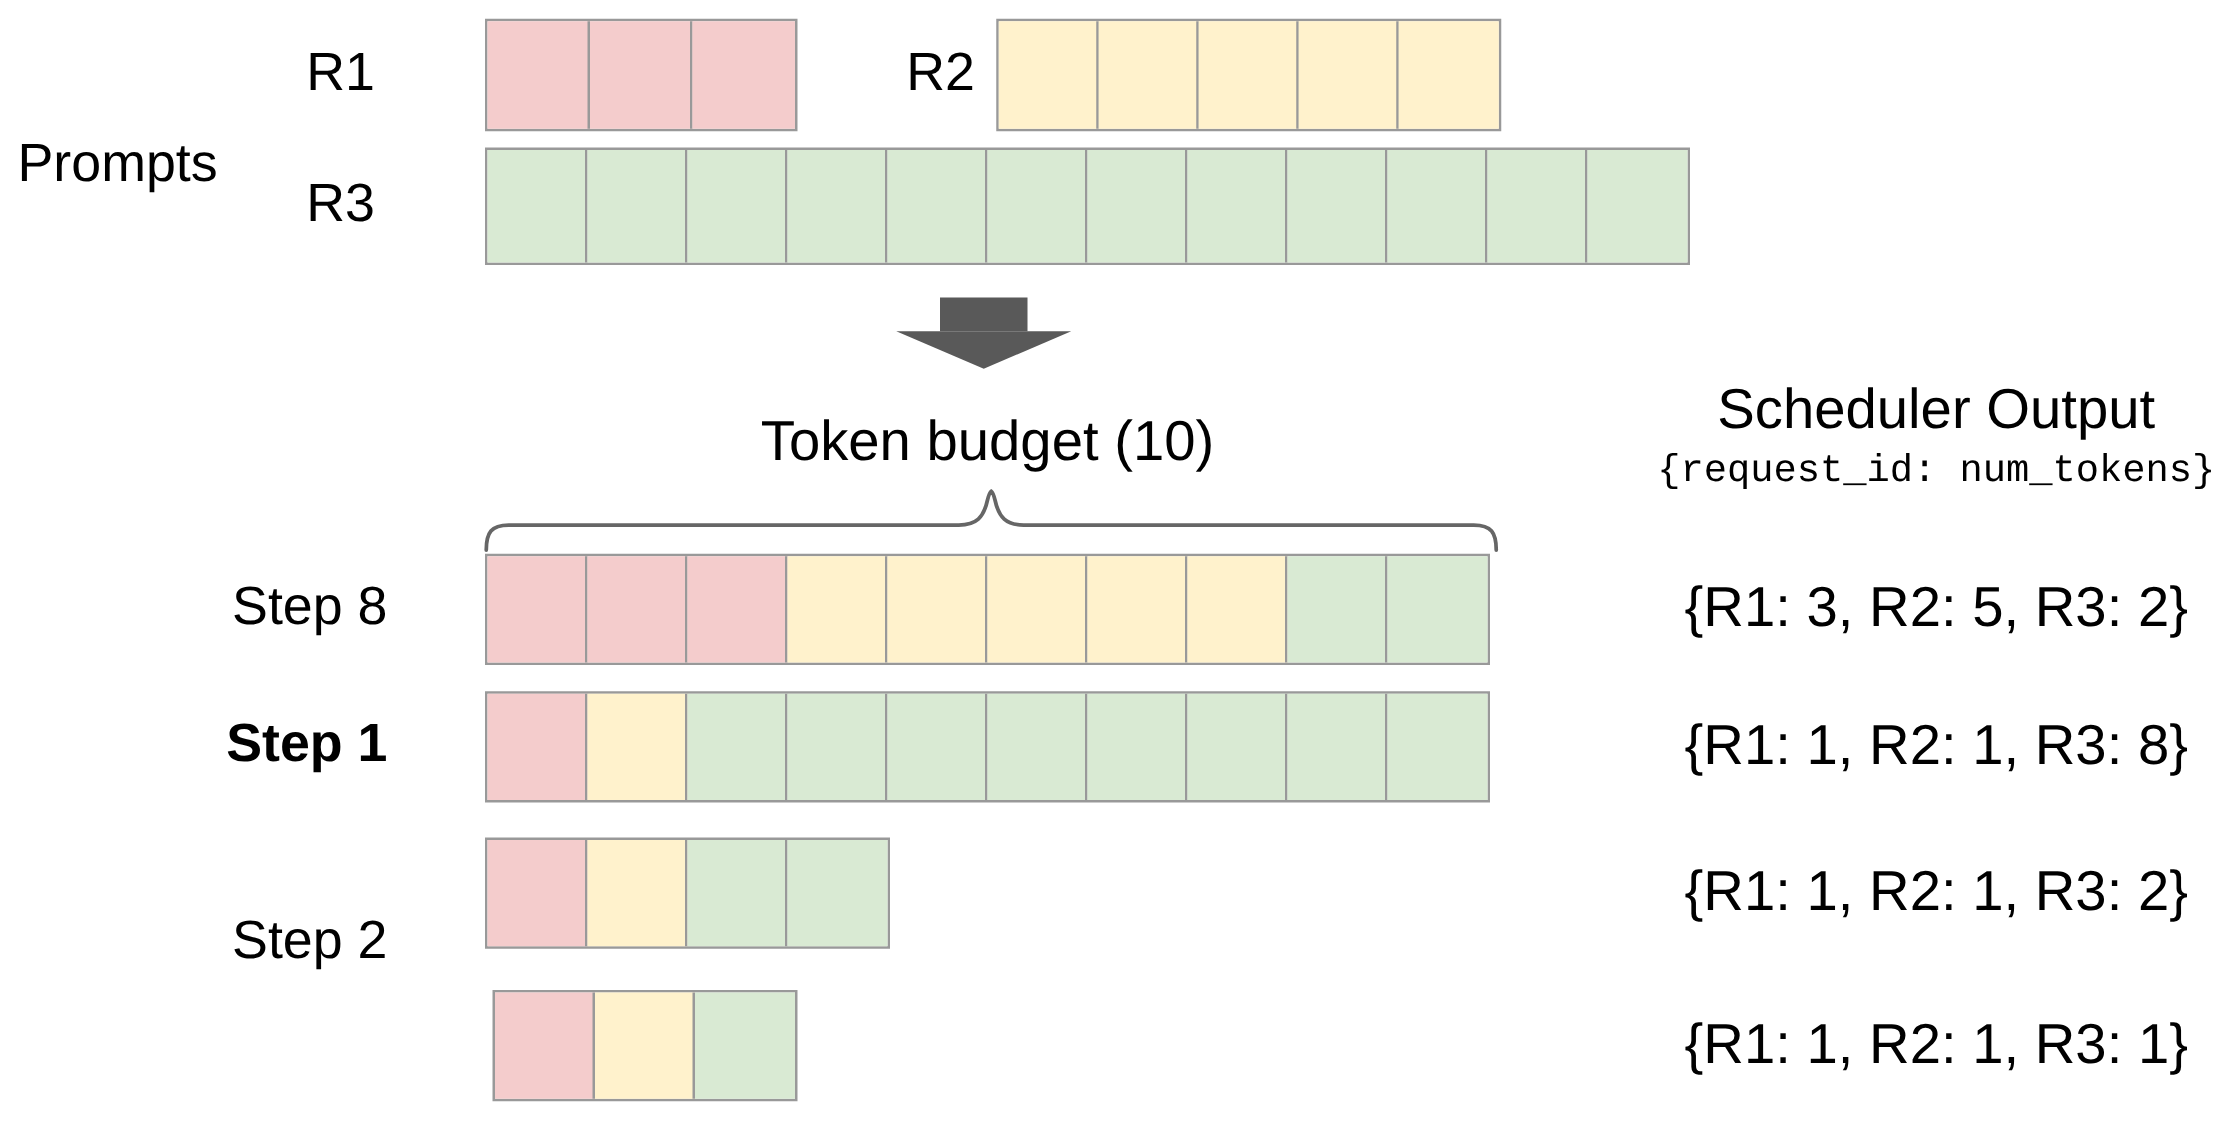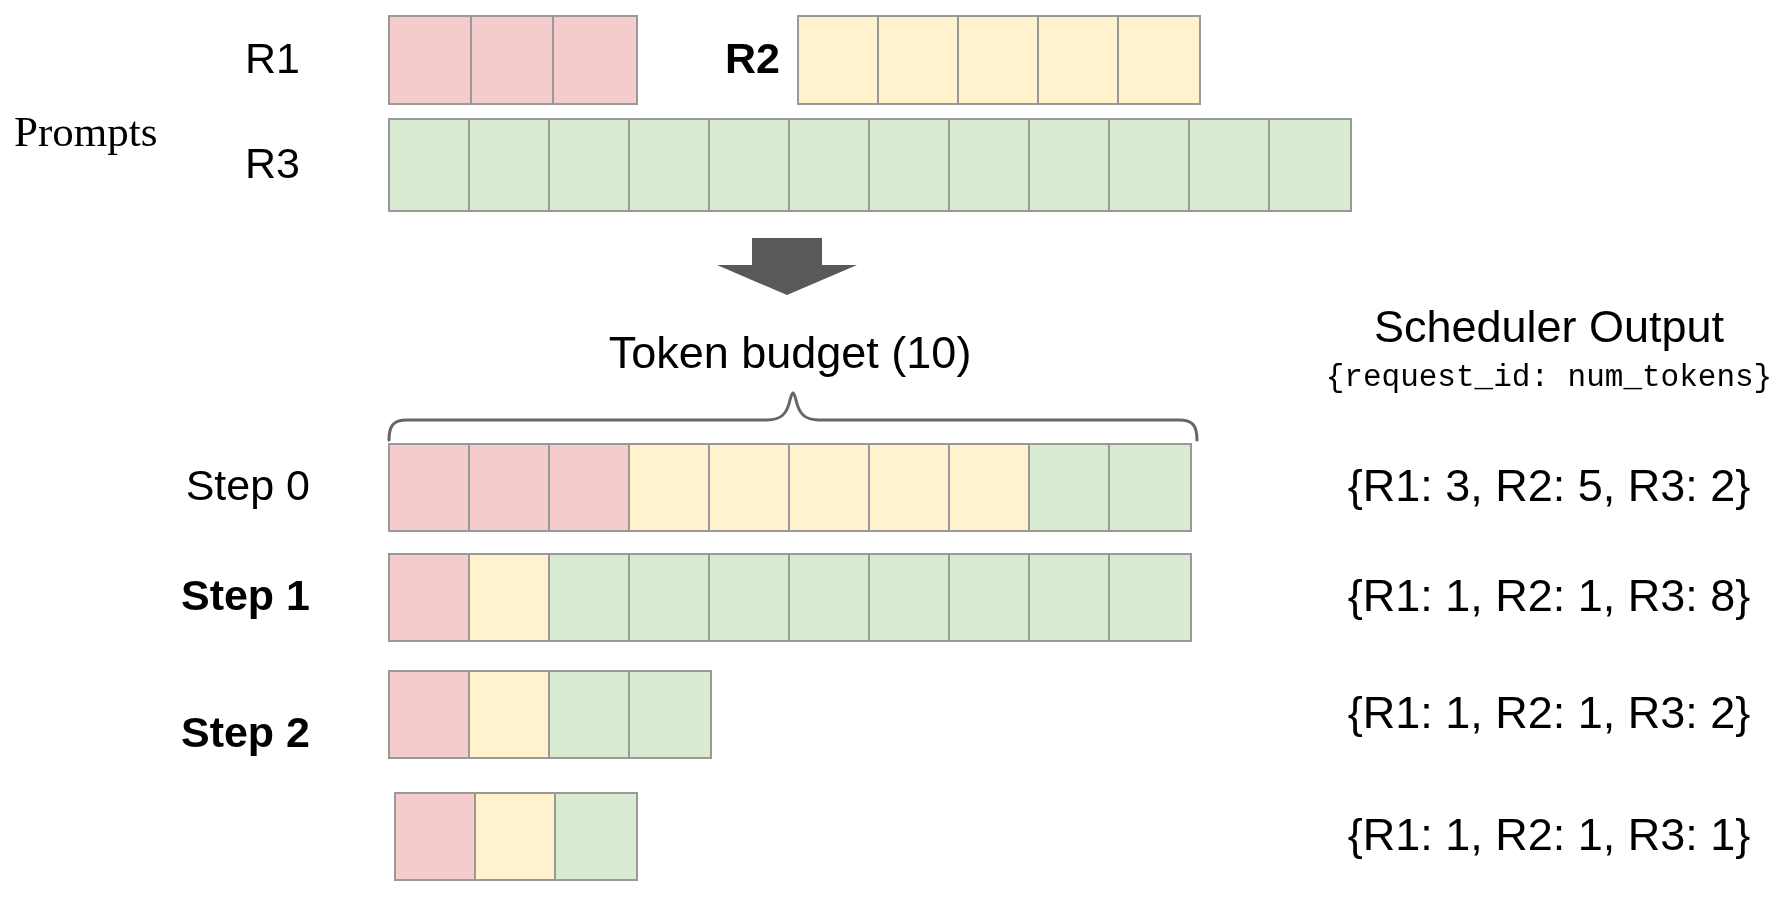--- a/index.html
+++ b/index.html
@@ -33,30 +33,30 @@
   .budget-lbl{left:490px;top:330px;width:600px;font-size:45px;text-align:center;}
   .sched-title{left:1310px;top:304px;width:478px;font-size:45px;text-align:center;}
   .sched-sub{left:1310px;top:362px;width:478px;font-size:31px;text-align:center;}
   .step-out{left:1310px;width:478px;height:85px;font-size:45px;}
 </style>
 </head>
 <body>
 
 <div class="abs" style="left:0;top:0;width:1788px;height:918px;">
 
-  <div class="abs lbl" style="left:14px;top:110px;font-family:Liberation Serif, serif;">Prompts</div>
+  <div class="abs lbl" style="left:14px;top:110px;">Prompts</div>
 
   <div class="abs lbl vcenter rightal" style="left:170px;top:15px;width:130px;height:86px;">R1</div>
   <div class="cellrow" style="left:388px;top:15px;height:86px;--cw:82px;">
       <div class="cell" style="background: rgb(244, 204, 204);"></div>
       <div class="cell" style="background: rgb(244, 204, 204);"></div>
       <div class="cell" style="background: rgb(244, 204, 204);"></div>
     </div>
 
-  <div class="abs lbl vcenter rightal" style="left:640px;top:15px;width:140px;height:86px;font-weight:bold;">R2</div>
+  <div class="abs lbl vcenter rightal" style="left:640px;top:15px;width:140px;height:86px;">R2</div>
   <div class="cellrow" style="left:797px;top:15px;height:86px;--cw:80px;">
       <div class="cell" style="background: rgb(255, 242, 204);"></div>
       <div class="cell" style="background: rgb(255, 242, 204);"></div>
       <div class="cell" style="background: rgb(255, 242, 204);"></div>
       <div class="cell" style="background: rgb(255, 242, 204);"></div>
       <div class="cell" style="background: rgb(255, 242, 204);"></div>
     </div>
 
   <div class="abs lbl vcenter rightal" style="left:170px;top:118px;width:130px;height:90px;">R3</div>
   <div class="cellrow" style="left:388px;top:118px;height:90px;--cw:80px;">
@@ -80,21 +80,21 @@
   </div>
 
   <div class="abs lbl budget-lbl">Token budget (10)</div>
   <svg class="abs" style="left:385px;top:386px;" width="816" height="56" viewBox="0 0 816 56">
     <path d="M 4 54 C 4 40 8 34 22 34 L 382 34 C 396 34 402 28 405 14 Q 406.5 8 408 7 Q 409.5 8 411 14 C 414 28 420 34 434 34 L 794 34 C 808 34 812 40 812 54" fill="none" stroke="#666666" stroke-width="3" stroke-linecap="round"></path>
   </svg>
 
   <div class="abs lbl sched-title">Scheduler Output</div>
   <div class="abs sched-sub" style="line-height:1;font-family:Liberation Mono, monospace;">{request_id: num_tokens}</div>
 
-  <div class="abs lbl vcenter rightal" style="left:150px;top:443px;width:160px;height:85px;">Step 0</div>
+  <div class="abs lbl vcenter rightal" style="left:150px;top:443px;width:160px;height:85px;">Step 8</div>
   <div class="cellrow" style="left:388px;top:443px;height:85px;">
       <div class="cell" style="background: rgb(244, 204, 204);"></div>
       <div class="cell" style="background: rgb(244, 204, 204);"></div>
       <div class="cell" style="background: rgb(244, 204, 204);"></div>
       <div class="cell" style="background: rgb(255, 242, 204);"></div>
       <div class="cell" style="background: rgb(255, 242, 204);"></div>
       <div class="cell" style="background: rgb(255, 242, 204);"></div>
       <div class="cell" style="background: rgb(255, 242, 204);"></div>
       <div class="cell" style="background: rgb(255, 242, 204);"></div>
       <div class="cell" style="background: rgb(217, 234, 211);"></div>
@@ -110,21 +110,21 @@
       <div class="cell" style="background: rgb(217, 234, 211);"></div>
       <div class="cell" style="background: rgb(217, 234, 211);"></div>
       <div class="cell" style="background: rgb(217, 234, 211);"></div>
       <div class="cell" style="background: rgb(217, 234, 211);"></div>
       <div class="cell" style="background: rgb(217, 234, 211);"></div>
       <div class="cell" style="background: rgb(217, 234, 211);"></div>
       <div class="cell" style="background: rgb(217, 234, 211);"></div>
     </div>
   <div class="abs vcenter center step-out" style="top:553px;">{R1: 1, R2: 1, R3: 8}</div>
 
-  <div class="abs lbl vcenter rightal" style="left:150px;top:690px;width:160px;height:85px;font-weight:bold;">Step 2</div>
+  <div class="abs lbl vcenter rightal" style="left:150px;top:710px;width:160px;height:85px;">Step 2</div>
   <div class="cellrow" style="left:388px;top:670px;height:85px;">
       <div class="cell" style="background: rgb(244, 204, 204);"></div>
       <div class="cell" style="background: rgb(255, 242, 204);"></div>
       <div class="cell" style="background: rgb(217, 234, 211);"></div>
       <div class="cell" style="background: rgb(217, 234, 211);"></div>
     </div>
   <div class="abs vcenter center step-out" style="top:670px;">{R1: 1, R2: 1, R3: 2}</div>
 
   <div class="cellrow" style="left:394px;top:792px;height:85px;">
       <div class="cell" style="background: rgb(244, 204, 204);"></div>

